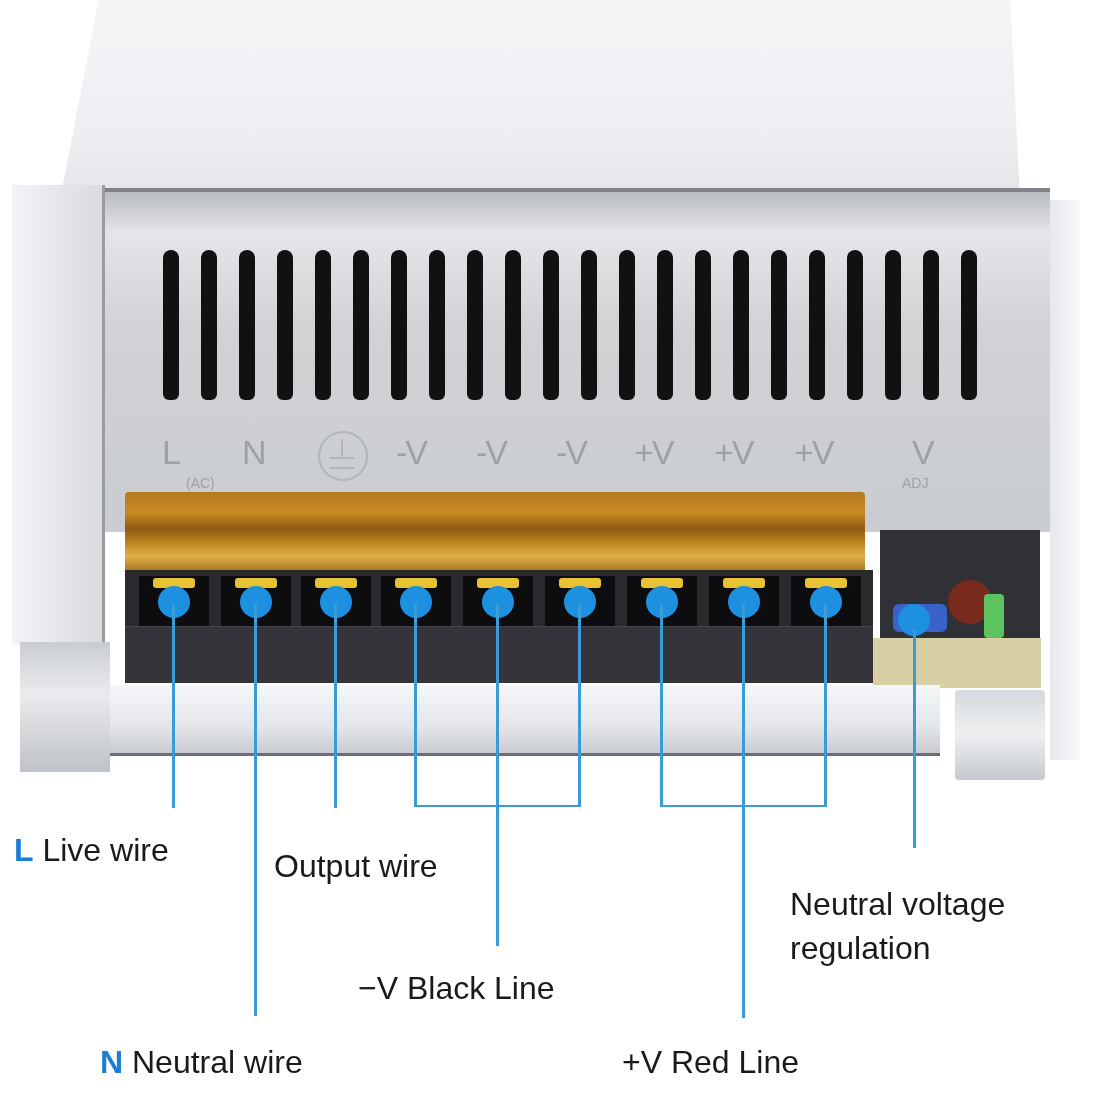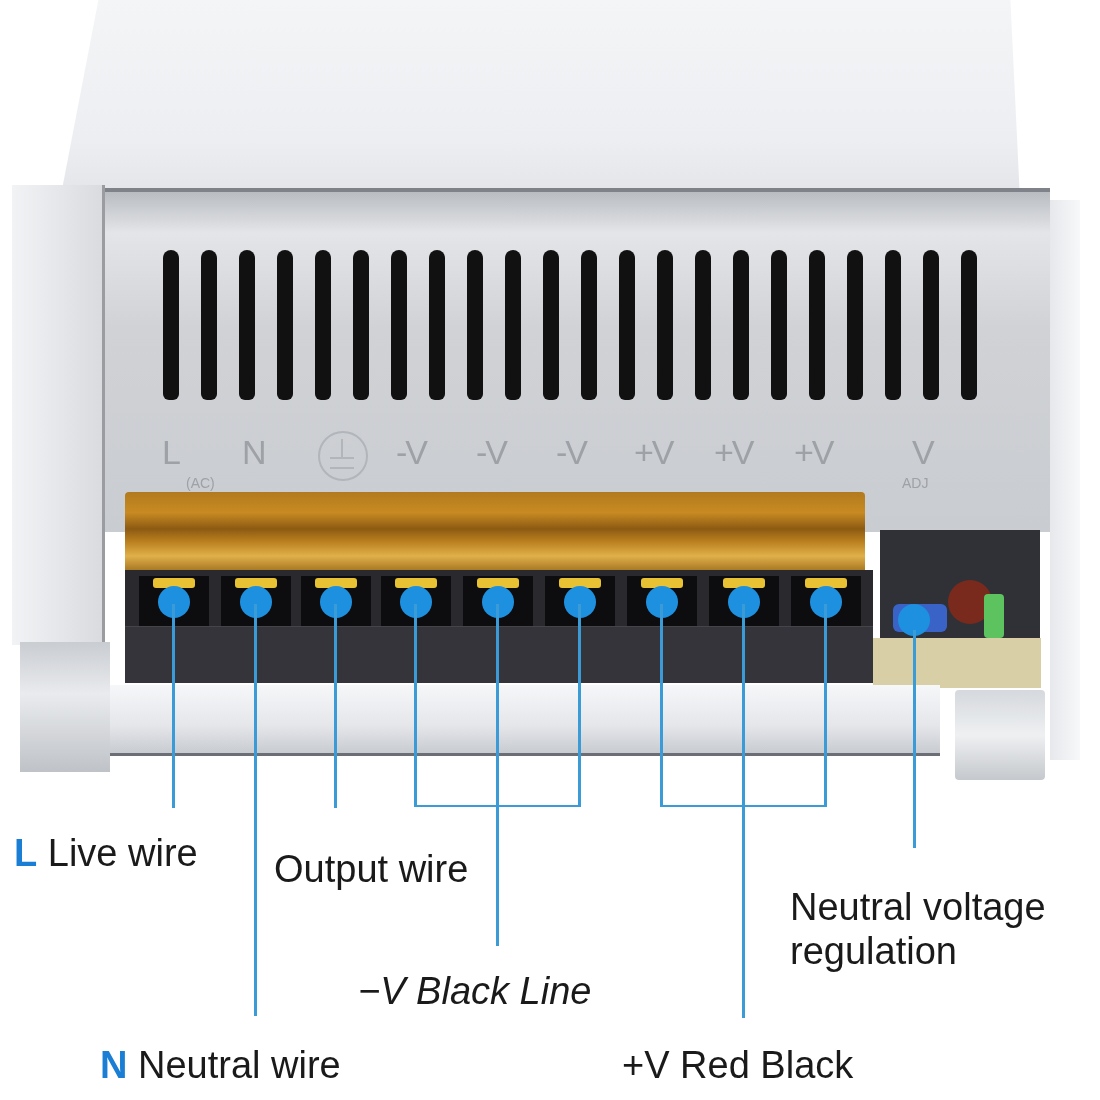--- a/index.html
+++ b/index.html
@@ -47,21 +47,21 @@
     background:linear-gradient(180deg,#c9ccd1,#e9ebee 40%,#bfc2c7 100%); }
   .foot-right { left:955px; top:690px; width:90px; height:90px;
     background:linear-gradient(180deg,#d5d8dc,#eef0f2 50%,#c5c8cc 100%); border-radius:4px; }
 
   
   .dot { position:absolute; width:32px; height:32px; border-radius:50%; background:#1e90e0; }
   .vline { position:absolute; width:3px; background:#3a9bd6; }
   .hline { position:absolute; height:2px; background:#3a9bd6; }
 
   
-  .label { position:absolute; font-size:38px; color:#1a1a1a; white-space:nowrap; line-height:1; }
+  .label { position:absolute; font-size:32px; color:#1a1a1a; white-space:nowrap; line-height:1; }
   .letter { color:#1a7fd4; font-weight:bold; }
 </style>
 </head>
 <body>
 
 <div class="abs top-face"></div>
 <div class="abs right-side"></div>
 <div class="abs left-side"></div>
 <div class="abs foot-left"></div>
 
@@ -171,20 +171,20 @@
 <div class="vline" style="left:742px;top:604px;height:414px;"></div>
 <div class="vline" style="left:824px;top:604px;height:202px;"></div>
 <div class="hline" style="left:660px;top:805px;width:167px;"></div>
 <div class="vline" style="left:913px;top:630px;height:218px;"></div>
 
 <div class="label" style="left:14px;top:834px;">
   <span class="letter">L</span>
   <span>Live wire</span>
 </div>
 <div class="label" style="left:274px;top:850px;">Output wire</div>
-<div class="label" style="left:358px;top:972px;font-style:italic;">−V Black Line</div>
+<div class="label" style="left:358px;top:972px;">−V Black Line</div>
 <div class="label" style="left:100px;top:1046px;">
   <span class="letter">N</span>
   <span>Neutral wire</span>
 </div>
-<div class="label" style="left:622px;top:1046px;">+V Red Black</div>
+<div class="label" style="left:622px;top:1046px;">+V Red Line</div>
 <div class="label" style="left:790px;top:888px;">Neutral voltage</div>
 <div class="label" style="left:790px;top:932px;">regulation</div>
 
 </body></html>

